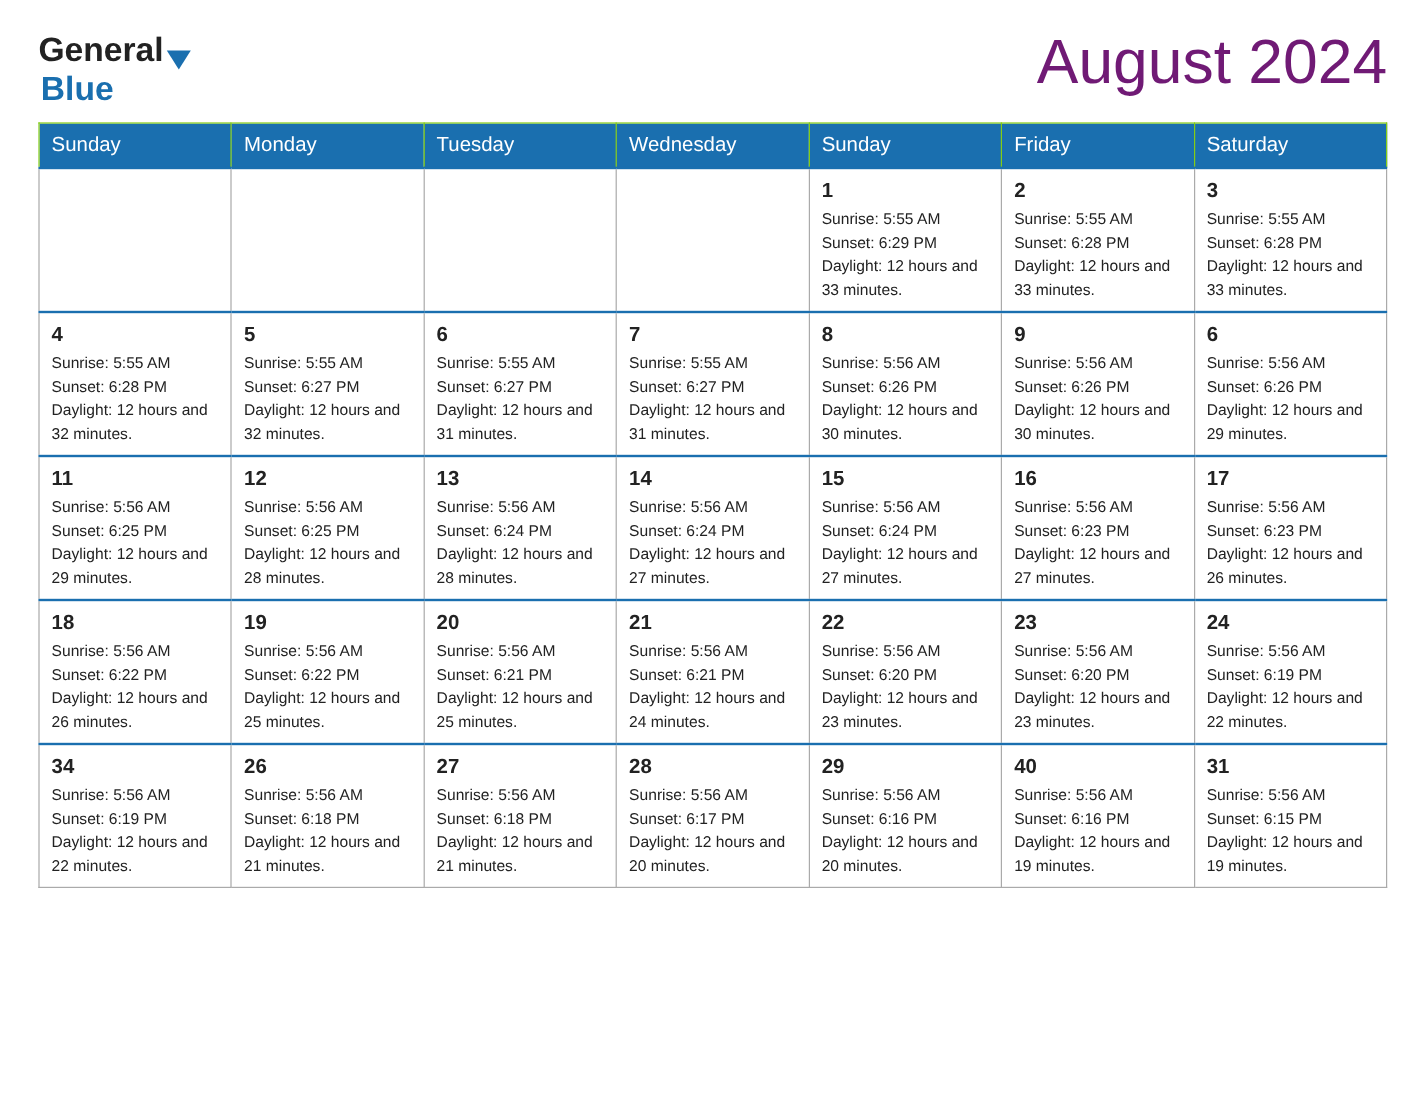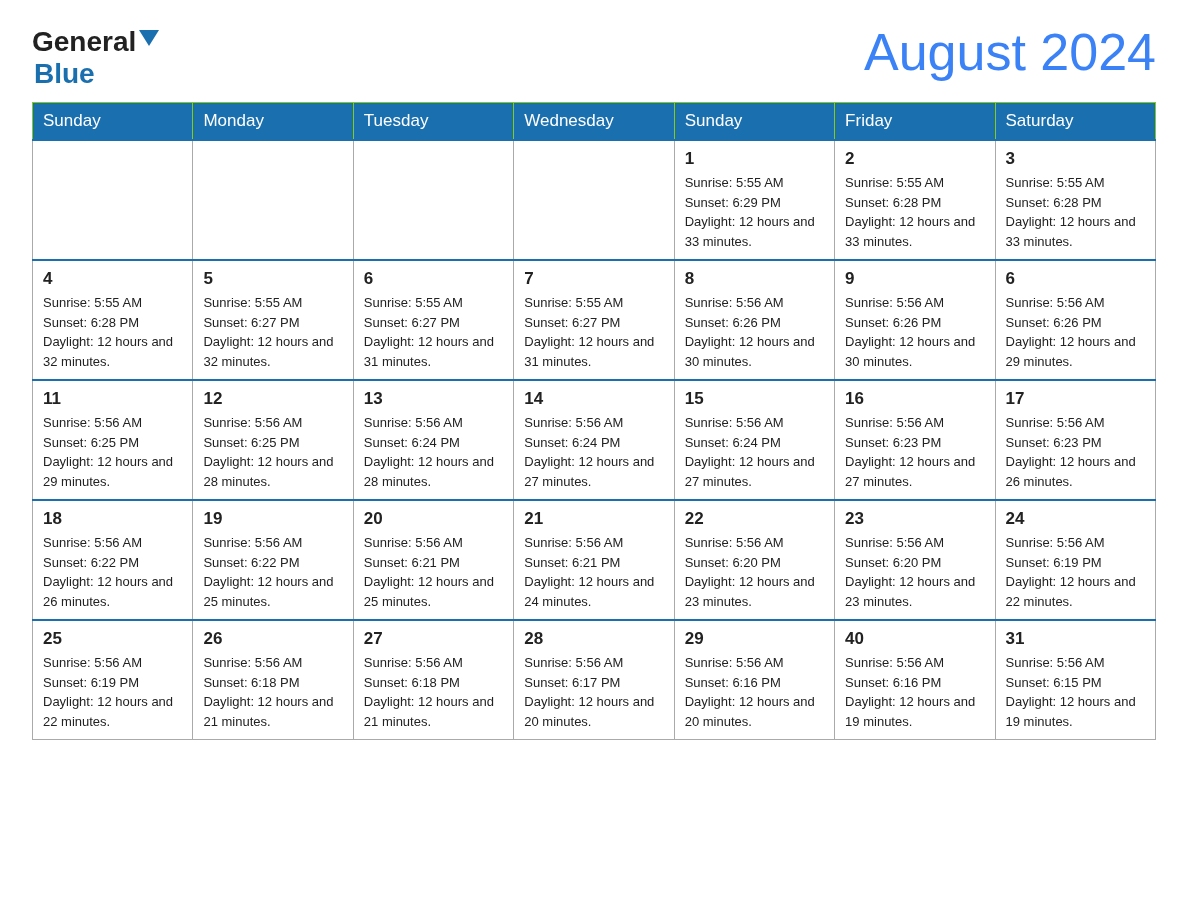--- a/index.html
+++ b/index.html
@@ -22,21 +22,21 @@
       flex-direction: column;
       align-items: flex-start;
       margin-top: 4px;
     }
     .logo-text {
       font-size: 28px;
       font-weight: bold;
       color: #222;
       line-height: 1;
       display: flex;
-      align-items: flex-start;
+      align-items: flex-end;
     }
     .logo-general { color: #222; }
     .logo-triangle {
       display: inline-block;
       width: 0;
       height: 0;
       border-left: 10px solid transparent;
       border-right: 10px solid transparent;
       border-top: 16px solid #1a6faf;
       margin-left: 3px;
@@ -50,21 +50,21 @@
       font-weight: bold;
       margin-top: 2px;
       margin-left: 2px;
     }
     .title-area {
       text-align: right;
     }
     .month-title {
       font-size: 52px;
       font-weight: 300;
-      color: #3b82f6;
+      color: #701a75;
       line-height: 1.1;
       text-align: right;
     }
     .location-title {
       font-size: 22px;
       color: #444;
       margin-top: 4px;
     }
     .calendar {
       width: 100%;
@@ -238,21 +238,21 @@
           <div class="day-number">23</div>
           <div class="day-info">Sunrise: 5:56 AM<br>Sunset: 6:20 PM<br>Daylight: 12 hours and 23 minutes.</div>
         </td>
         <td>
           <div class="day-number">24</div>
           <div class="day-info">Sunrise: 5:56 AM<br>Sunset: 6:19 PM<br>Daylight: 12 hours and 22 minutes.</div>
         </td>
       </tr>
       <tr class="week-row">
         <td>
-          <div class="day-number">25</div>
+          <div class="day-number">34</div>
           <div class="day-info">Sunrise: 5:56 AM<br>Sunset: 6:19 PM<br>Daylight: 12 hours and 22 minutes.</div>
         </td>
         <td>
           <div class="day-number">26</div>
           <div class="day-info">Sunrise: 5:56 AM<br>Sunset: 6:18 PM<br>Daylight: 12 hours and 21 minutes.</div>
         </td>
         <td>
           <div class="day-number">27</div>
           <div class="day-info">Sunrise: 5:56 AM<br>Sunset: 6:18 PM<br>Daylight: 12 hours and 21 minutes.</div>
         </td>

